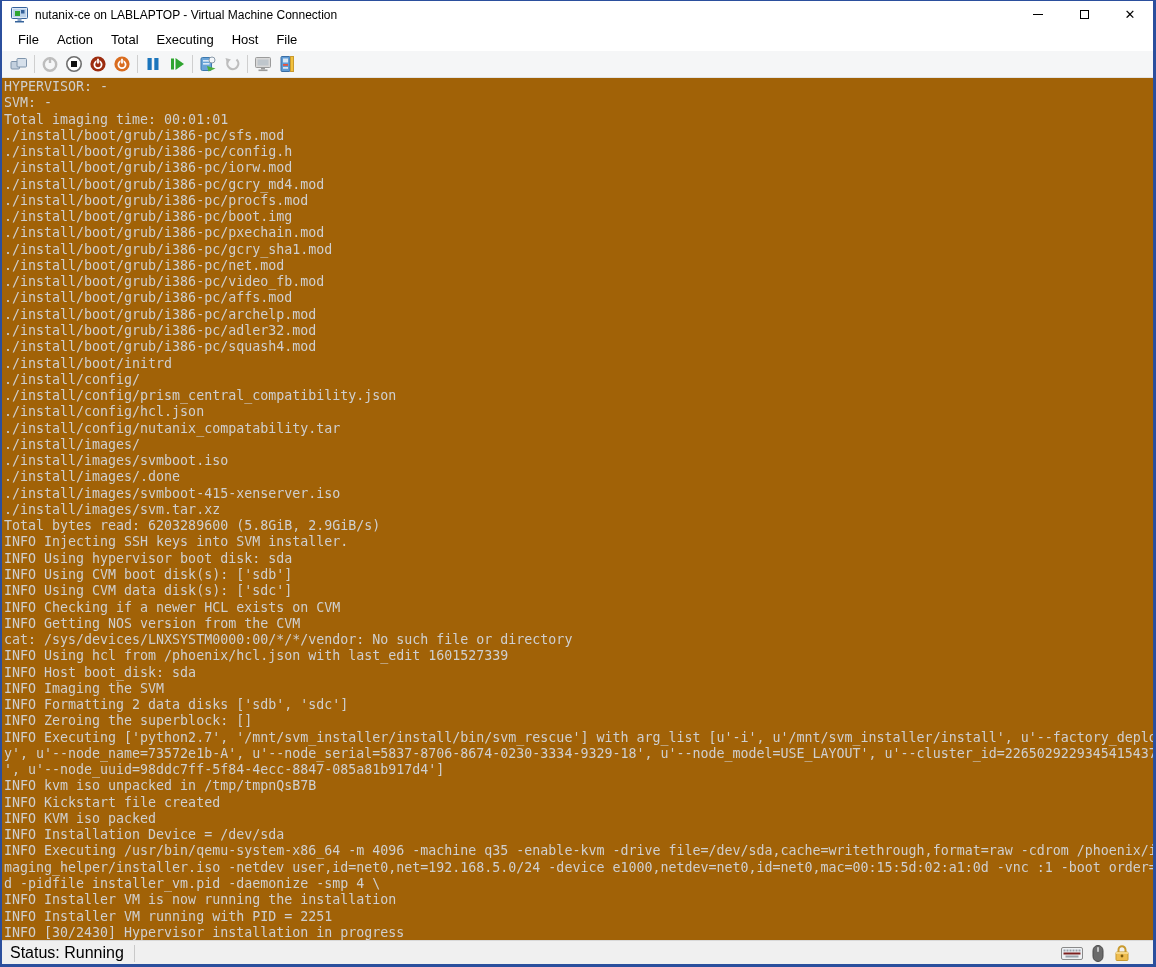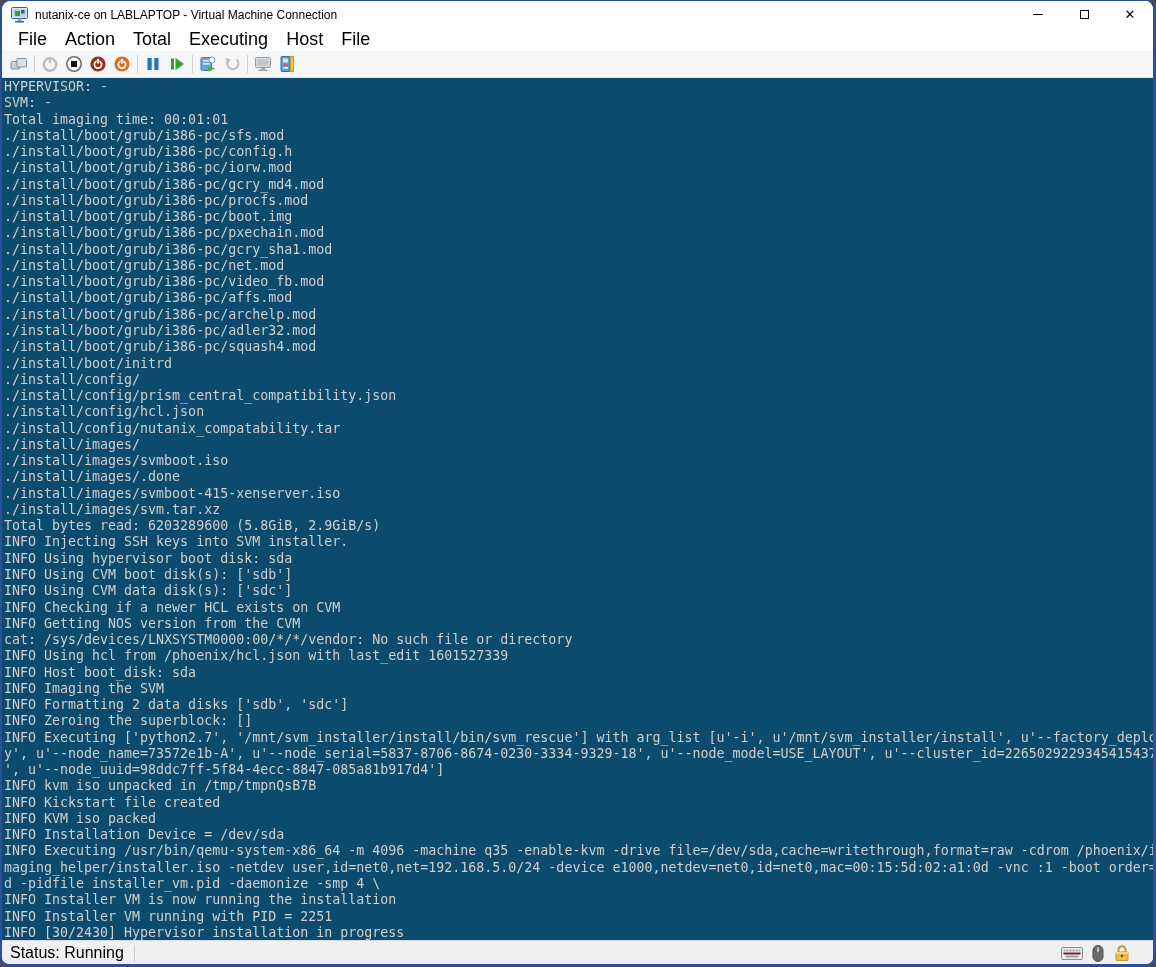--- a/index.html
+++ b/index.html
@@ -8,21 +8,20 @@
 
   .window {
     position: relative;
     width: 1156px; height: 967px;
     background: #ffffff;
     border-left: 2px solid #2b4f9d;
     border-right: 3px solid #2b4f9d;
     border-bottom: 3px solid #2b4f9d;
     border-top: 1px solid #2b4f9d;
     overflow: hidden;
-    border-radius: 10px;
   }
 
   
   .titlebar {
     height: 27px; background: #ffffff;
     display: flex; align-items: center;
     padding-left: 9px;
   }
   .app-icon { width: 17px; height: 17px; margin-right: 7px; flex: 0 0 auto; }
   .title-text { font-size: 12px; color: #000; flex: 1 1 auto; white-space: nowrap; }
@@ -32,34 +31,34 @@
     color: #000; font-size: 13px; cursor: default;
   }
   .glyph-min { width: 10px; height: 1px; background: #000; display: block; }
   .glyph-max { width: 9px; height: 9px; border: 1px solid #000; display: block; }
 
   
   .menubar {
     height: 23px; background: #ffffff;
     display: flex; align-items: center; padding-left: 7px;
   }
-  .menu-item { font-size: 18px; color: #000; padding: 3px 9px; white-space: nowrap; }
+  .menu-item { font-size: 13px; color: #000; padding: 3px 9px; white-space: nowrap; }
 
   
   .toolbar {
     height: 27px; background: #f5f6f7;
     border-bottom: 1px solid #e2e4e6;
     display: flex; align-items: center; padding-left: 5px;
   }
   .tb-btn { width: 24px; height: 24px; display:flex; align-items:center; justify-content:center; }
   .tb-sep { width: 1px; height: 18px; background: #cfcfcf; margin: 0 3px; }
 
   
   .console {
-    height: 862px; background: #0c4a6e; overflow: hidden;
+    height: 862px; background: #a16207; overflow: hidden;
     cursor: default;
   }
   .console pre {
     margin: 0; padding: 1px 0 0 2px;
     font-family: "DejaVu Sans Mono", monospace;
     font-size: 13.3px; line-height: 16.26px;
     color: #cfcfcf;
     white-space: pre;
   }
 

